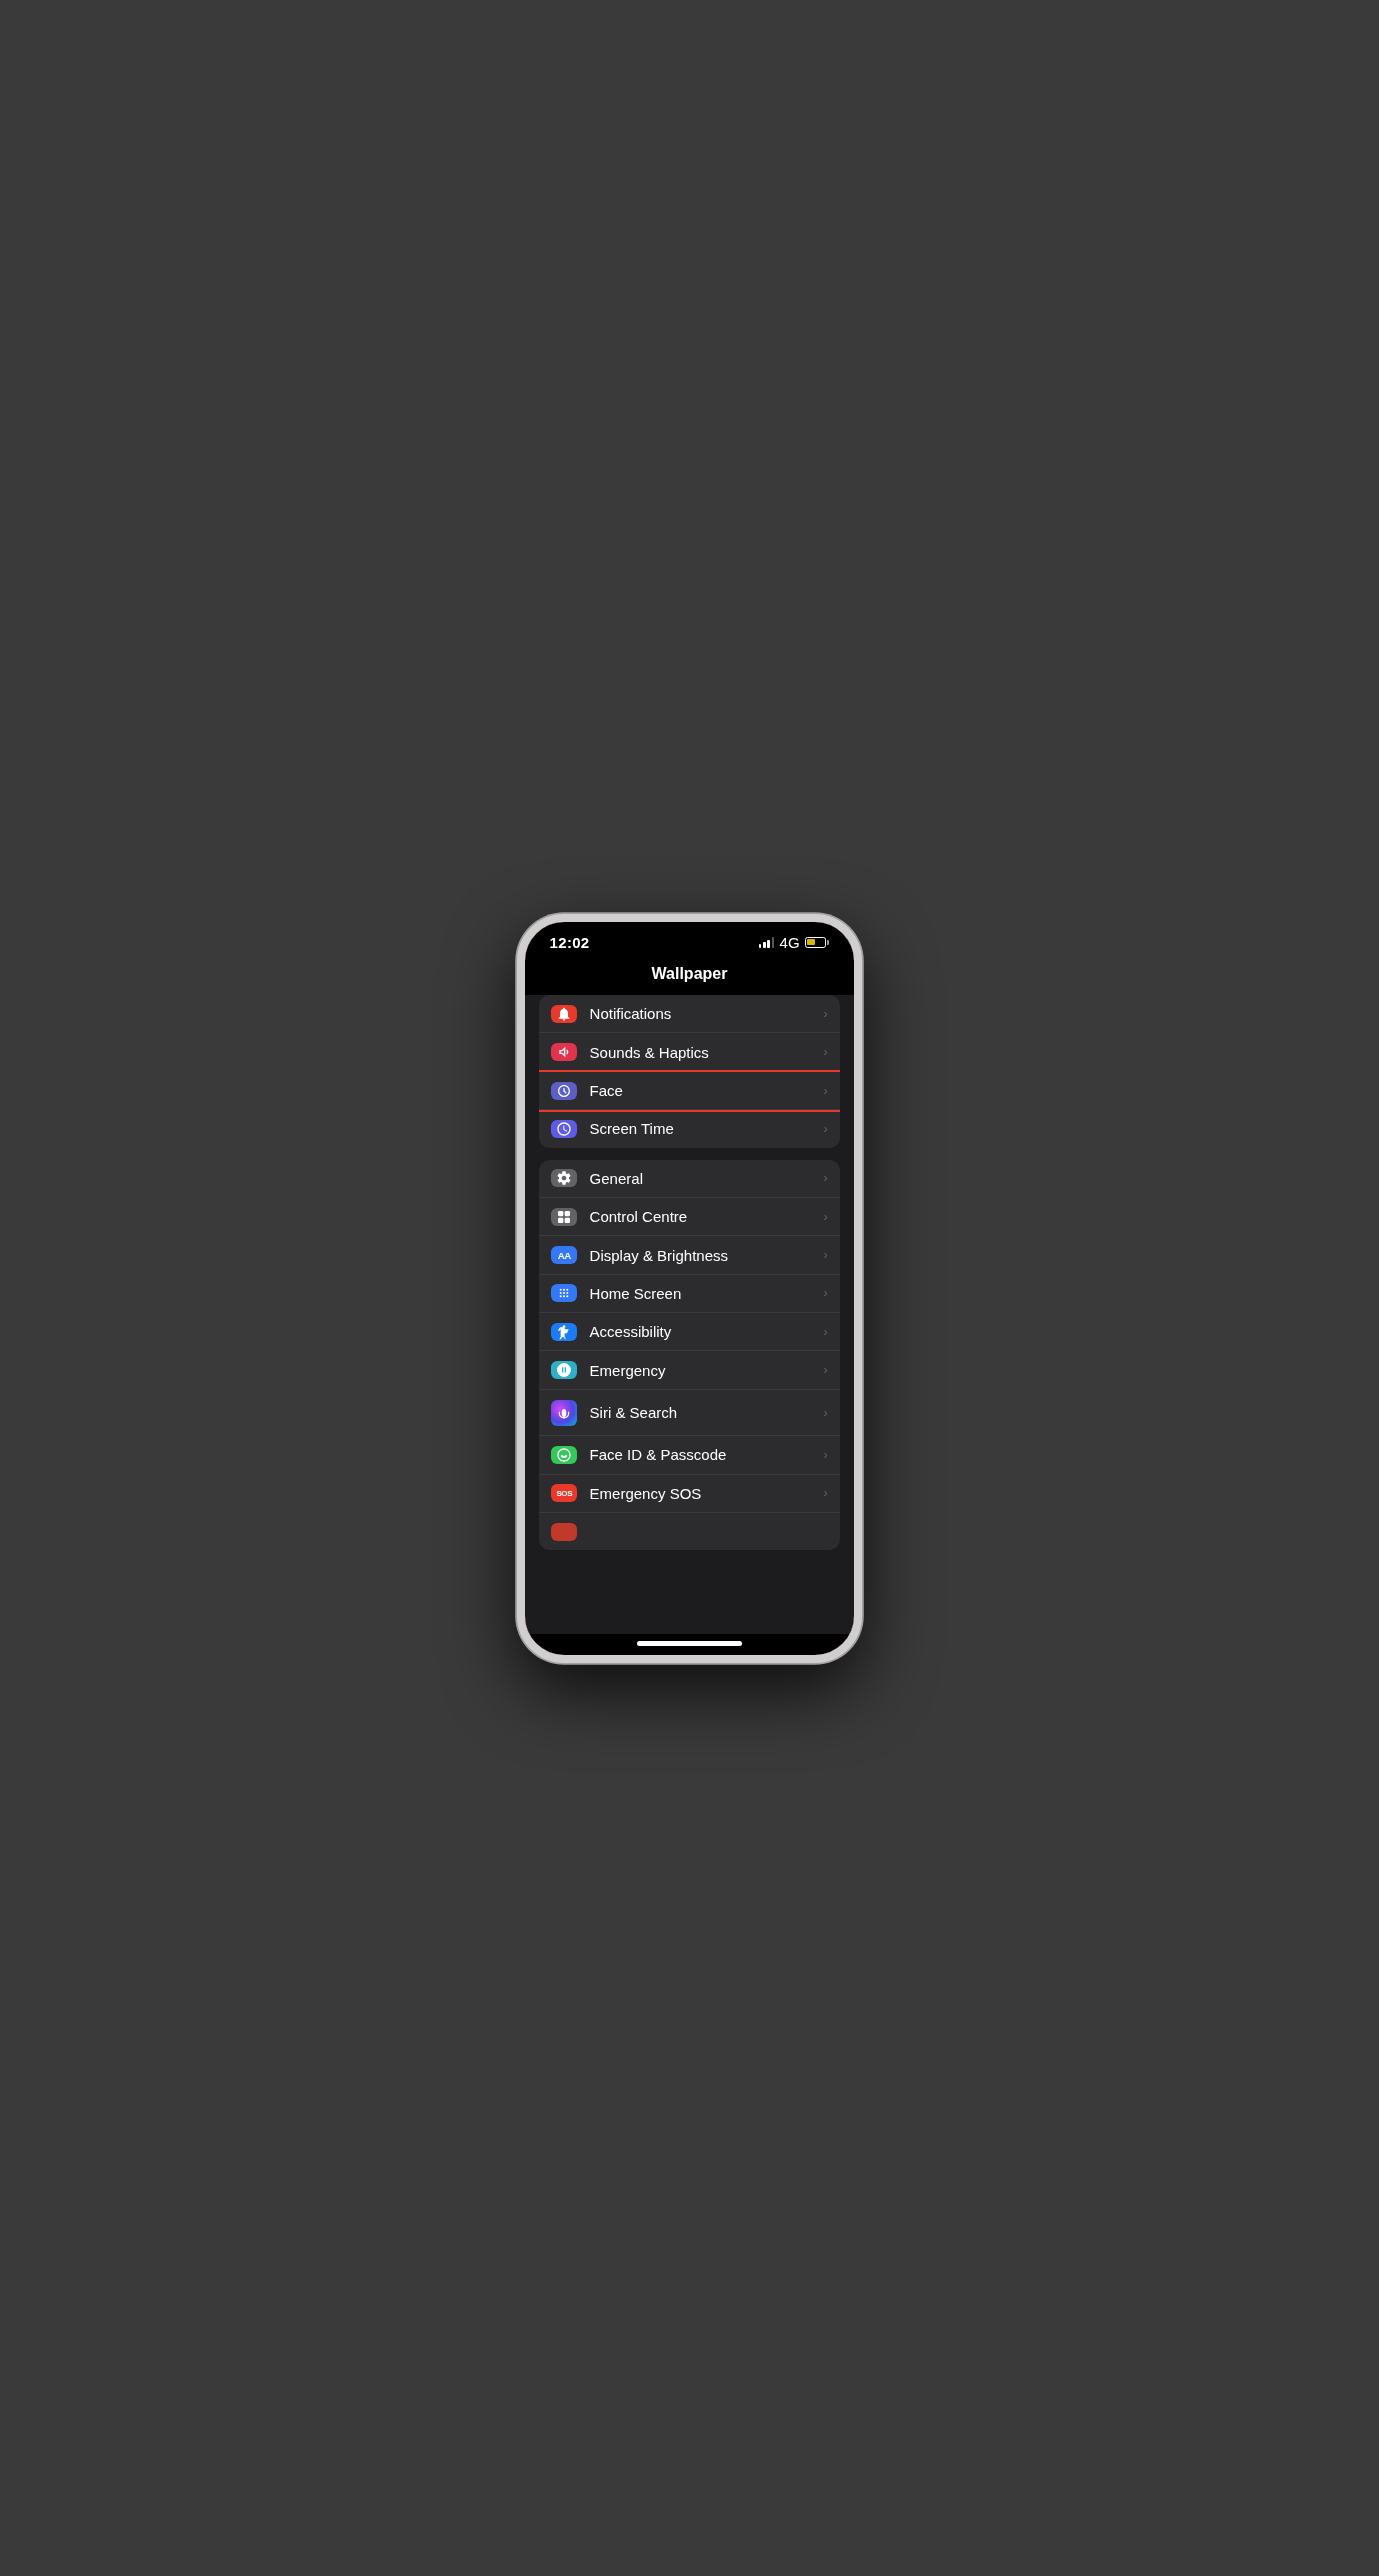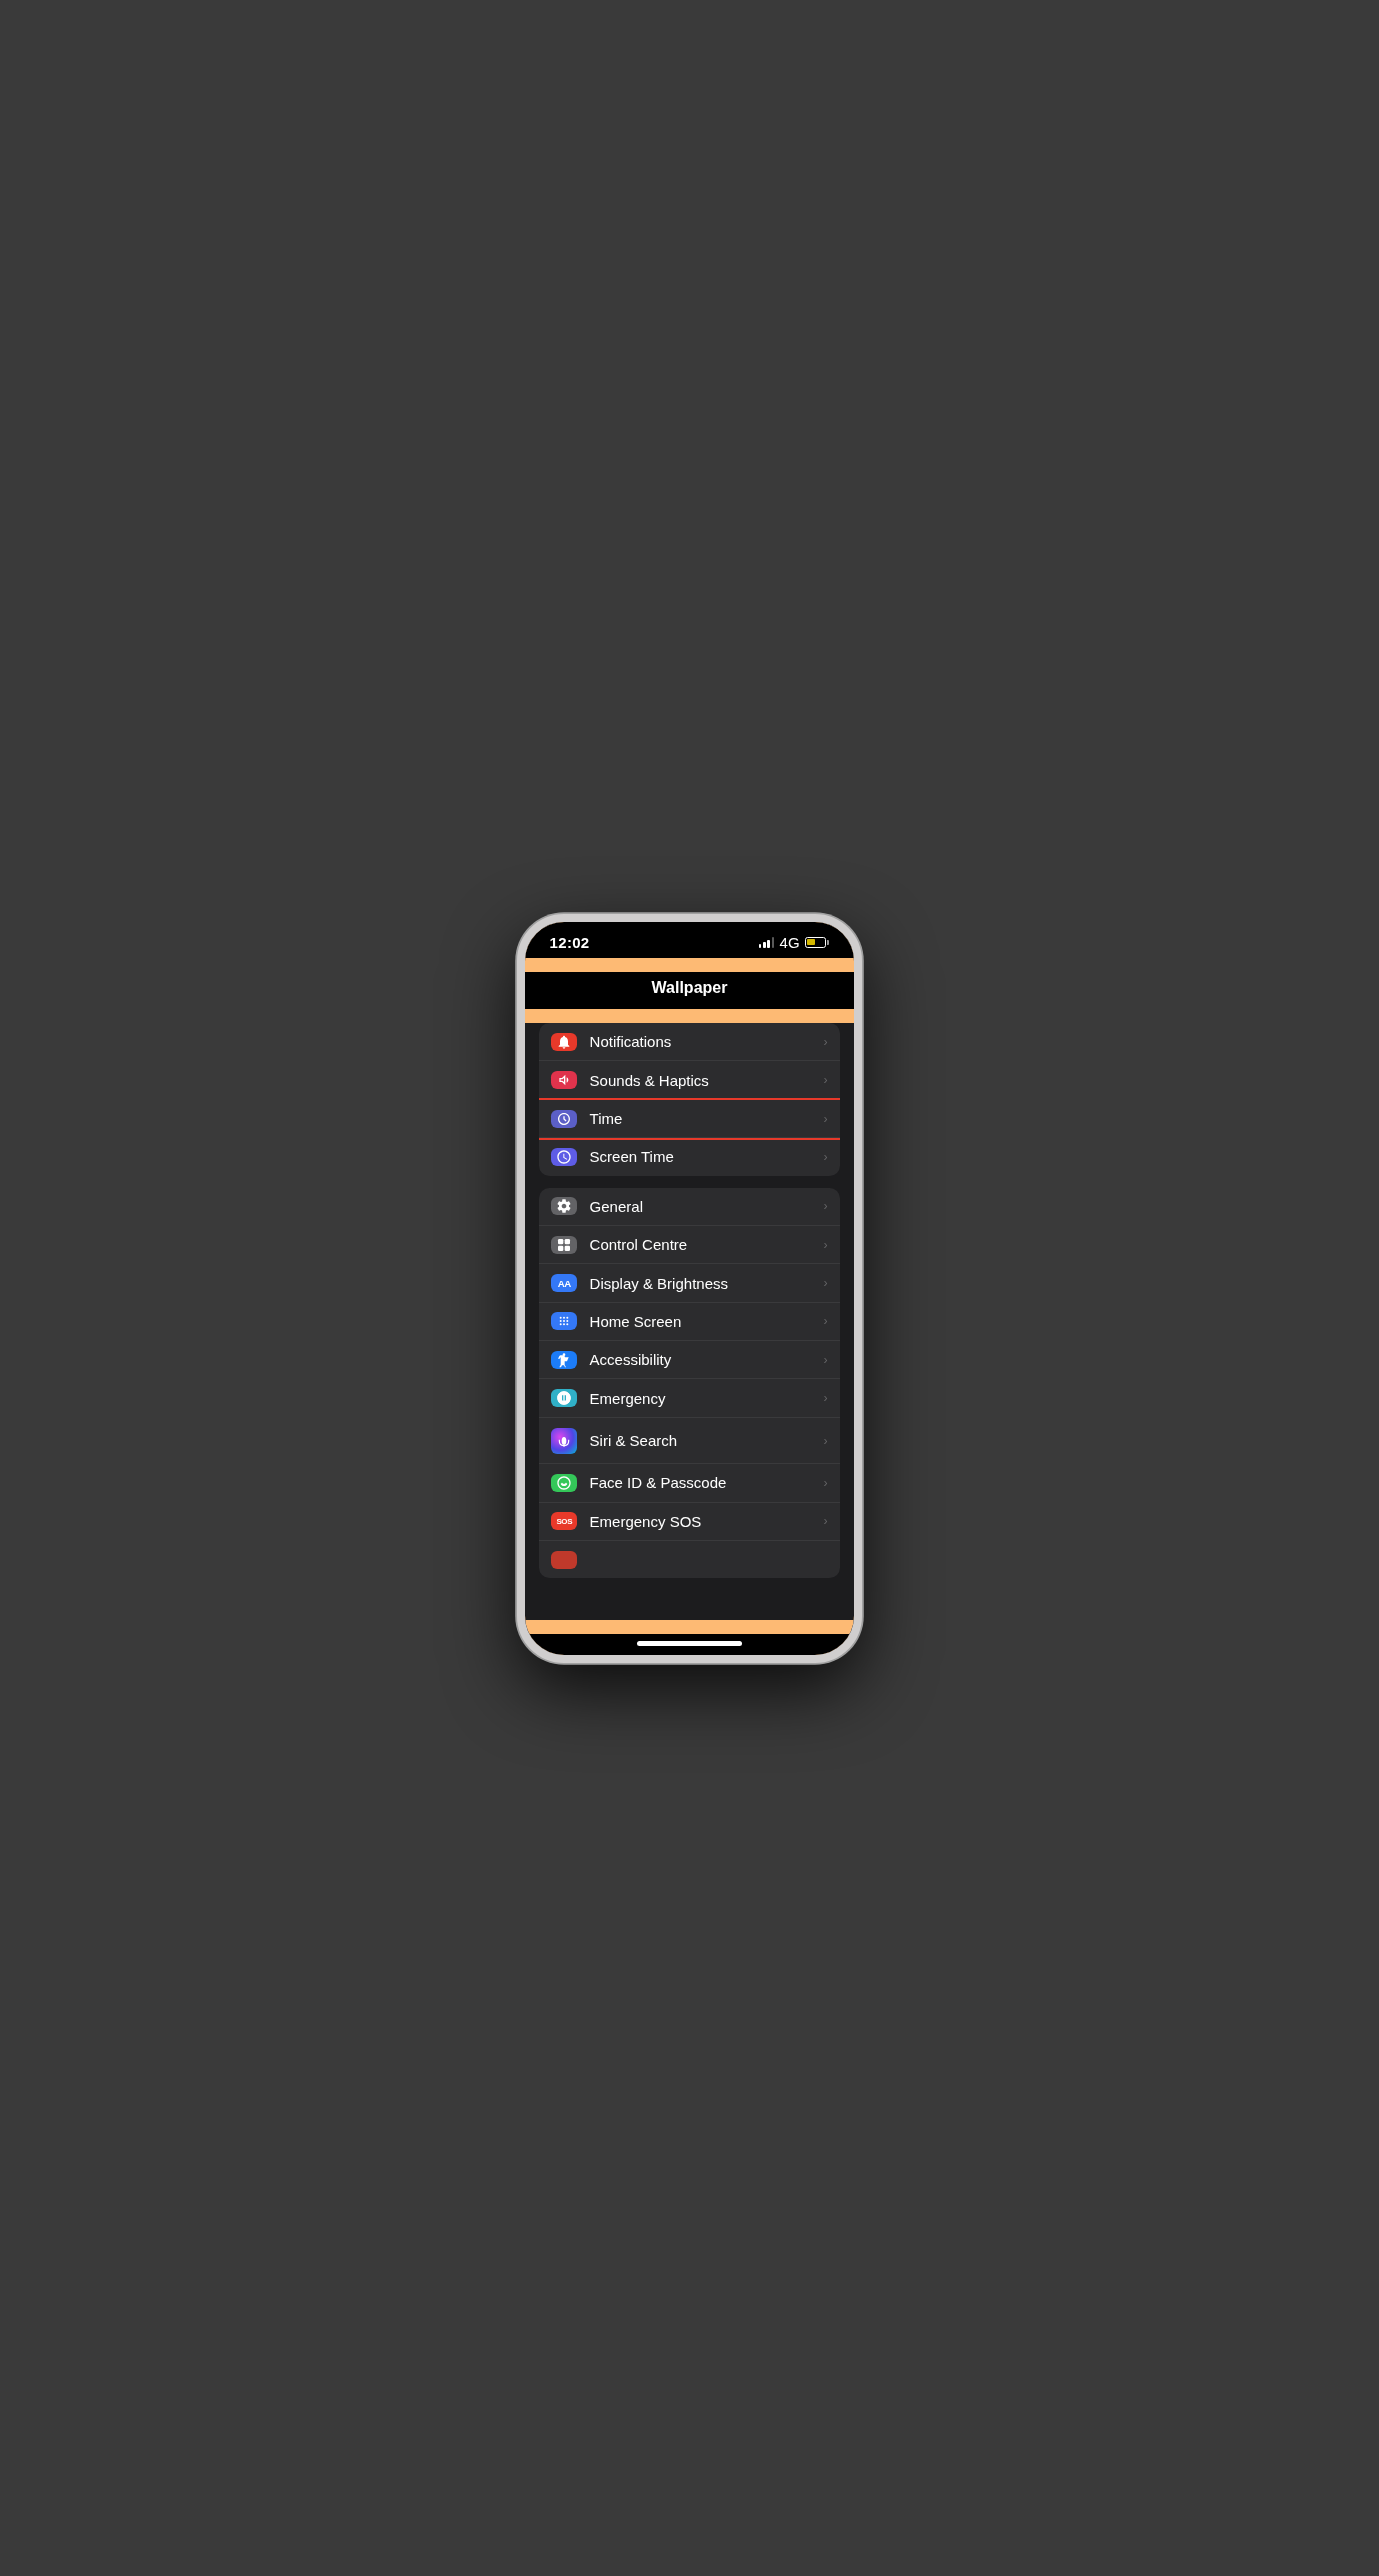--- a/index.html
+++ b/index.html
@@ -66,21 +66,20 @@
     }
 
     .phone-screen {
       width: 100%;
       height: 100%;
       background: #fdba74;
       border-radius: 39px;
       overflow: hidden;
       display: flex;
       flex-direction: column;
-      gap: 14px;
     }
 
     
     .status-bar {
       background: #000;
       padding: 12.3px 24.6px 7px;
       display: flex;
       justify-content: space-between;
       align-items: center;
       flex-shrink: 0;
@@ -330,21 +329,21 @@
           <span class="row-label">Sounds &amp; Haptics</span>
           <span class="row-chevron">›</span>
         </div>
 
         <div class="settings-row highlighted">
           <div class="row-icon icon-purple">
             <svg class="icon-svg" viewBox="0 0 24 24" fill="white">
               <path d="M12 3c-4.97 0-9 4.03-9 9s4.03 9 9 9 9-4.03 9-9-4.03-9-9-9zm0 16c-3.86 0-7-3.14-7-7s3.14-7 7-7 7 3.14 7 7-3.14 7-7 7zm-1-11h2v3.56l2.83 2.83-1.41 1.41L11 12.41V8z"></path>
             </svg>
           </div>
-          <span class="row-label">Time</span>
+          <span class="row-label">Face</span>
           <span class="row-chevron">›</span>
         </div>
 
         <div class="settings-row">
           <div class="row-icon icon-indigo">
             <svg class="icon-svg" viewBox="0 0 24 24" fill="white">
               <path d="M11.99 2C6.47 2 2 6.48 2 12s4.47 10 9.99 10C17.52 22 22 17.52 22 12S17.52 2 11.99 2zM12 20c-4.42 0-8-3.58-8-8s3.58-8 8-8 8 3.58 8 8-3.58 8-8 8zm.5-13H11v6l5.25 3.15.75-1.23-4.5-2.67V7z"></path>
             </svg>
           </div>
           <span class="row-label">Screen Time</span>

